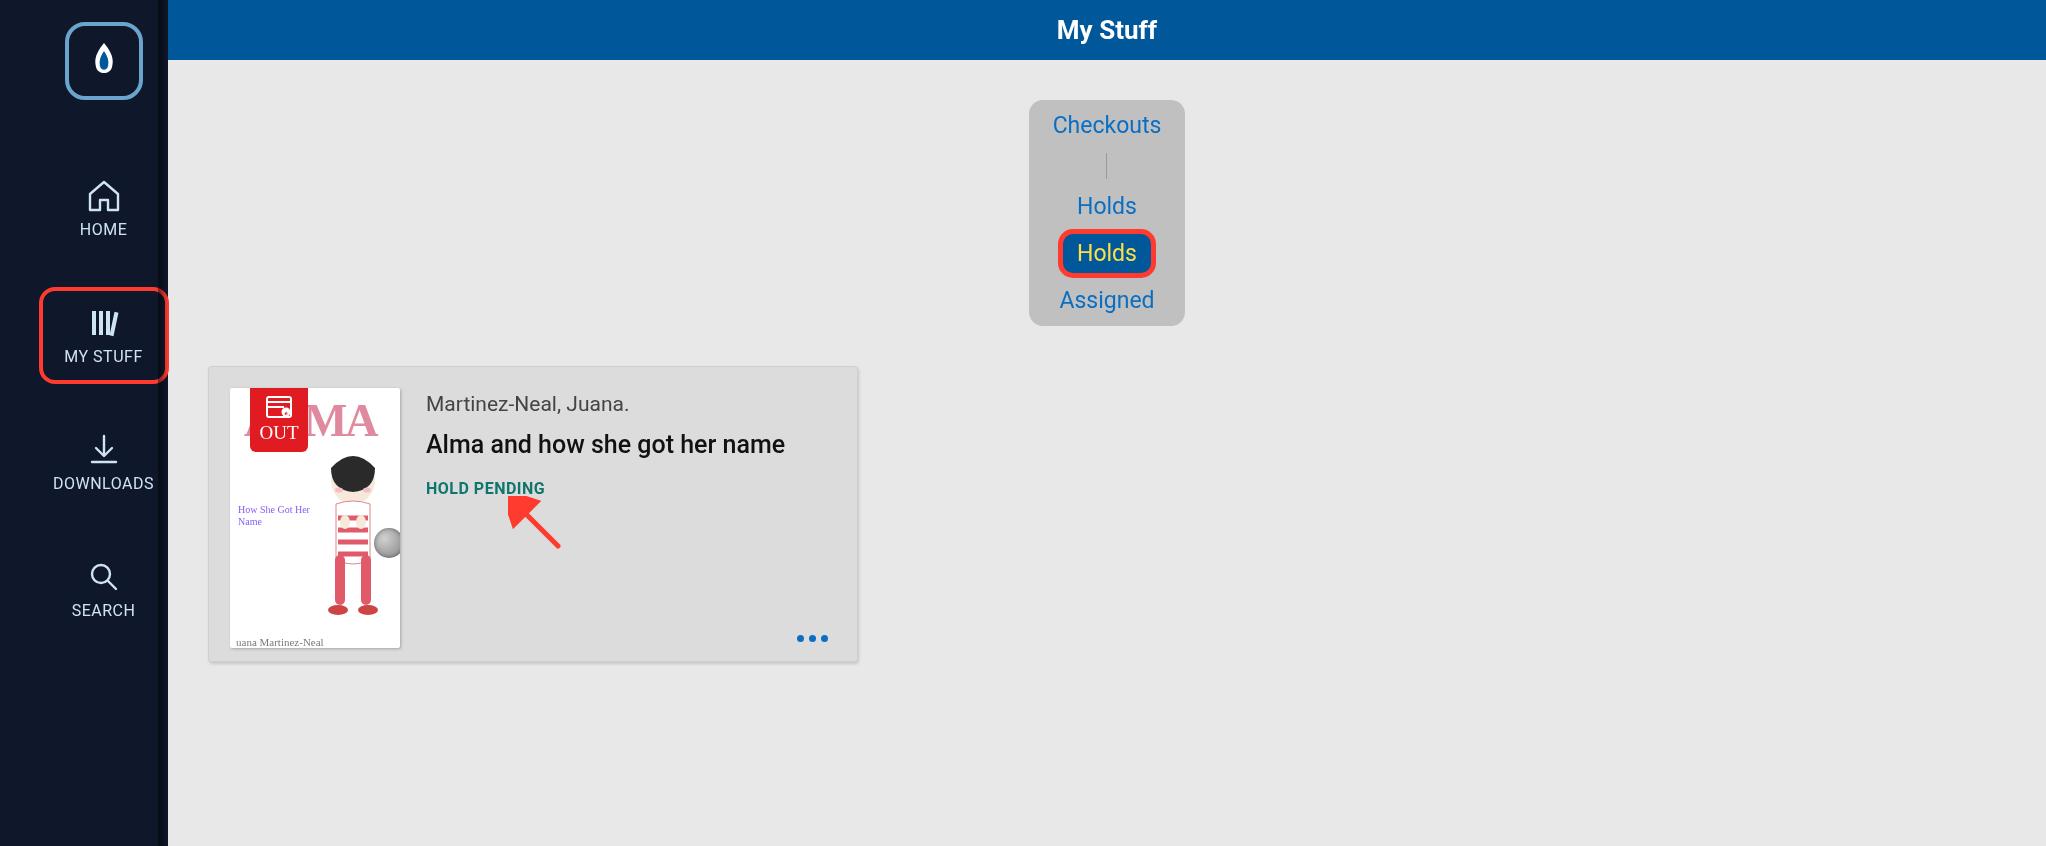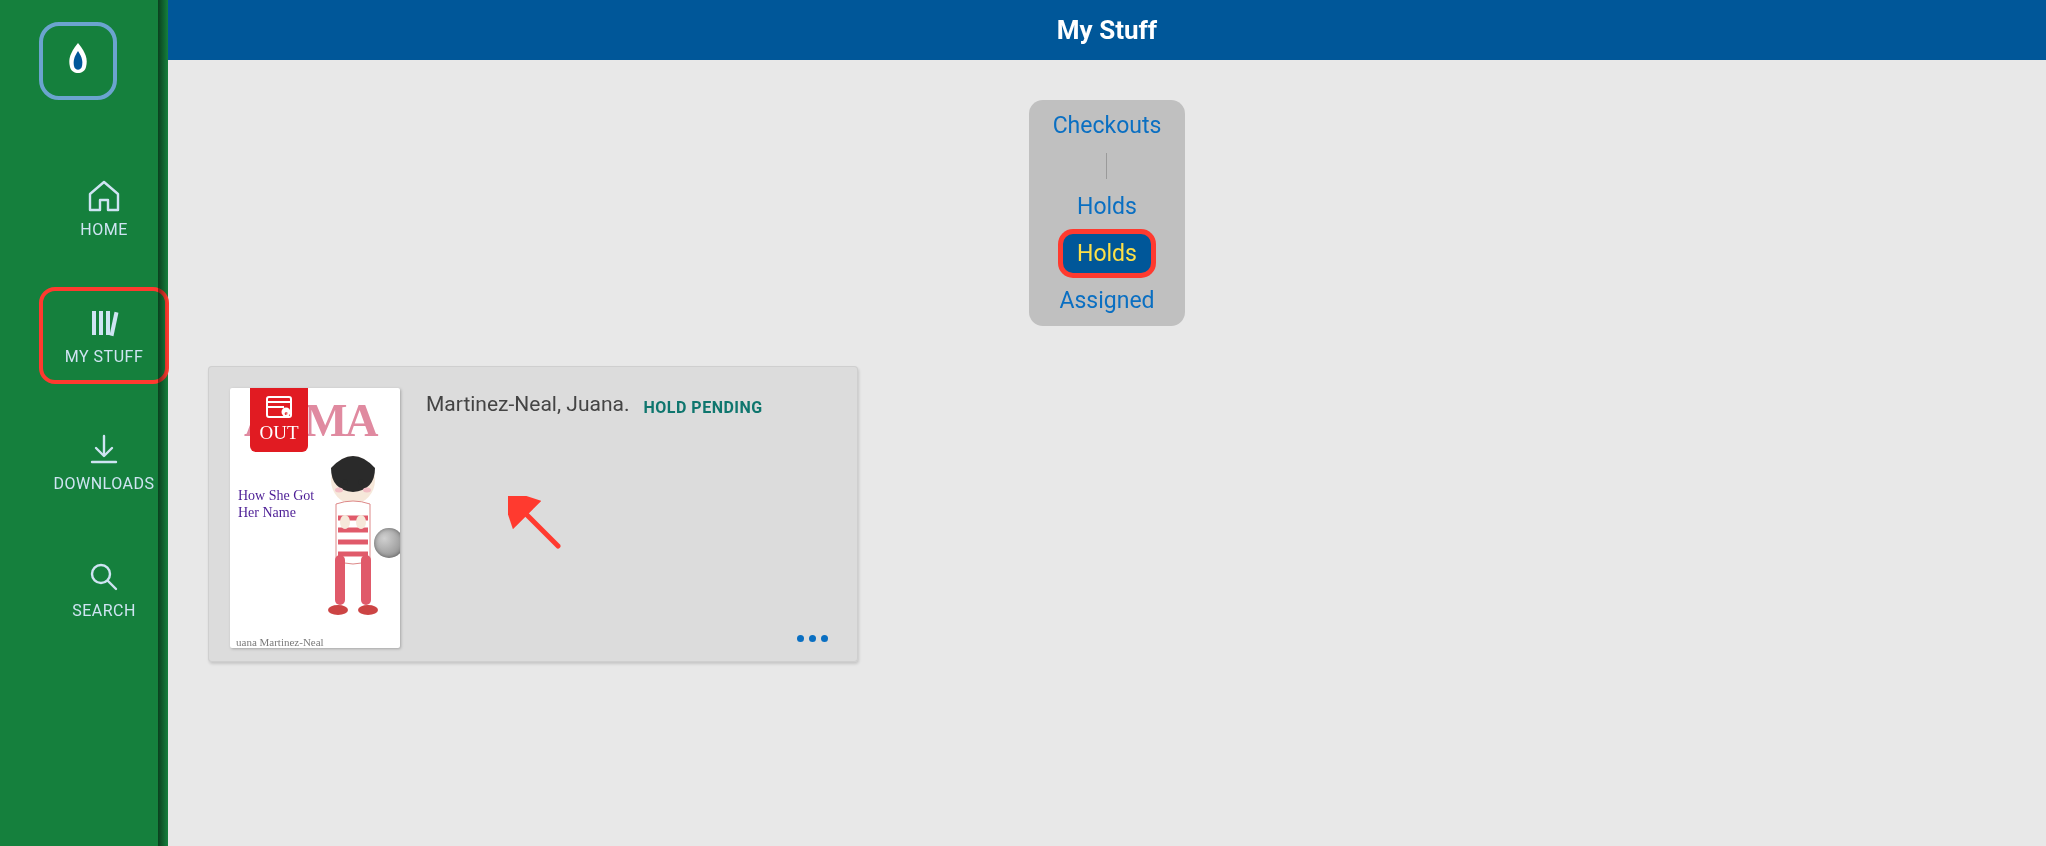--- a/index.html
+++ b/index.html
@@ -3,23 +3,24 @@
 <meta charset="utf-8">
 <style>
   * { box-sizing: border-box; margin: 0; padding: 0; }
   html, body { width: 100%; height: 100%; font-family: -apple-system, BlinkMacSystemFont, "Segoe UI", Roboto, Helvetica, Arial, sans-serif; }
   body { display: flex; background: #e8e8e8; }
 
   
   .sidebar {
     width: 168px;
     min-width: 168px;
-    background: #15803d;
-    display: flex;
-    flex-direction: column;
+    background: #0f172a;
+    display: flex;
+    flex-direction: column;
+    align-items: center;
     padding-top: 22px;
     position: relative;
     padding-left: 39px;
   }
   .sidebar::after {
     content: "";
     position: absolute;
     right: 0; top: 0; bottom: 0;
     width: 10px;
     background: linear-gradient(to right, rgba(0,0,0,0.5), rgba(0,0,0,0));
@@ -139,23 +140,23 @@
   .cover .titleword {
     position: absolute;
     top: 6px; left: 14px;
     font-size: 46px;
     font-weight: 700;
     color: #e08aa0;
     letter-spacing: -2px;
   }
   .cover .sub {
     position: absolute;
-    top: 100px; left: 8px;
-    font-size: 14px;
-    color: #4c1d95;
+    top: 116px; left: 8px;
+    font-size: 10px;
+    color: #8b5cf6;
     line-height: 1.2;
     width: 80px;
   }
   .cover .authline {
     position: absolute;
     bottom: 0; left: 6px;
     font-size: 11px;
     color: #7a7a7a;
   }
   .cover .girl {
@@ -189,21 +190,21 @@
   }
   .badge .badge-label {
     font-size: 19px;
     font-weight: 400;
   }
   .badge svg { width: 26px; height: 22px; }
 
   .meta {
     flex: 1;
     display: flex;
-    flex-direction: row;
+    flex-direction: column;
     gap: 14px;
     padding-top: 4px;
   }
   .author { font-size: 21px; color: #444; }
   .booktitle { font-size: 25px; color: #111; font-weight: 500; }
   .status { font-size: 16px; font-weight: 700; color: #0f766e; letter-spacing: 0.5px; margin-top: 6px; }
 
   .more {
     position: absolute;
     right: 30px;
@@ -323,20 +324,21 @@
           <ellipse cx="22" cy="160" rx="10" ry="5" fill="#c44"></ellipse>
           <ellipse cx="52" cy="160" rx="10" ry="5" fill="#c44"></ellipse>
           <ellipse cx="29" cy="72" rx="5" ry="7" fill="#f6e8da"></ellipse>
           <ellipse cx="45" cy="72" rx="5" ry="7" fill="#f6e8da"></ellipse>
         </svg>
         <div class="medal"></div>
       </div>
 
       <div class="meta">
         <div class="author">Martinez-Neal, Juana.</div>
+        <div class="booktitle">Alma and how she got her name</div>
         <div class="status">HOLD PENDING</div>
       </div>
 
       <div class="more">
         <span></span>
         <span></span>
         <span></span>
       </div>
 
       <div class="arrow">

